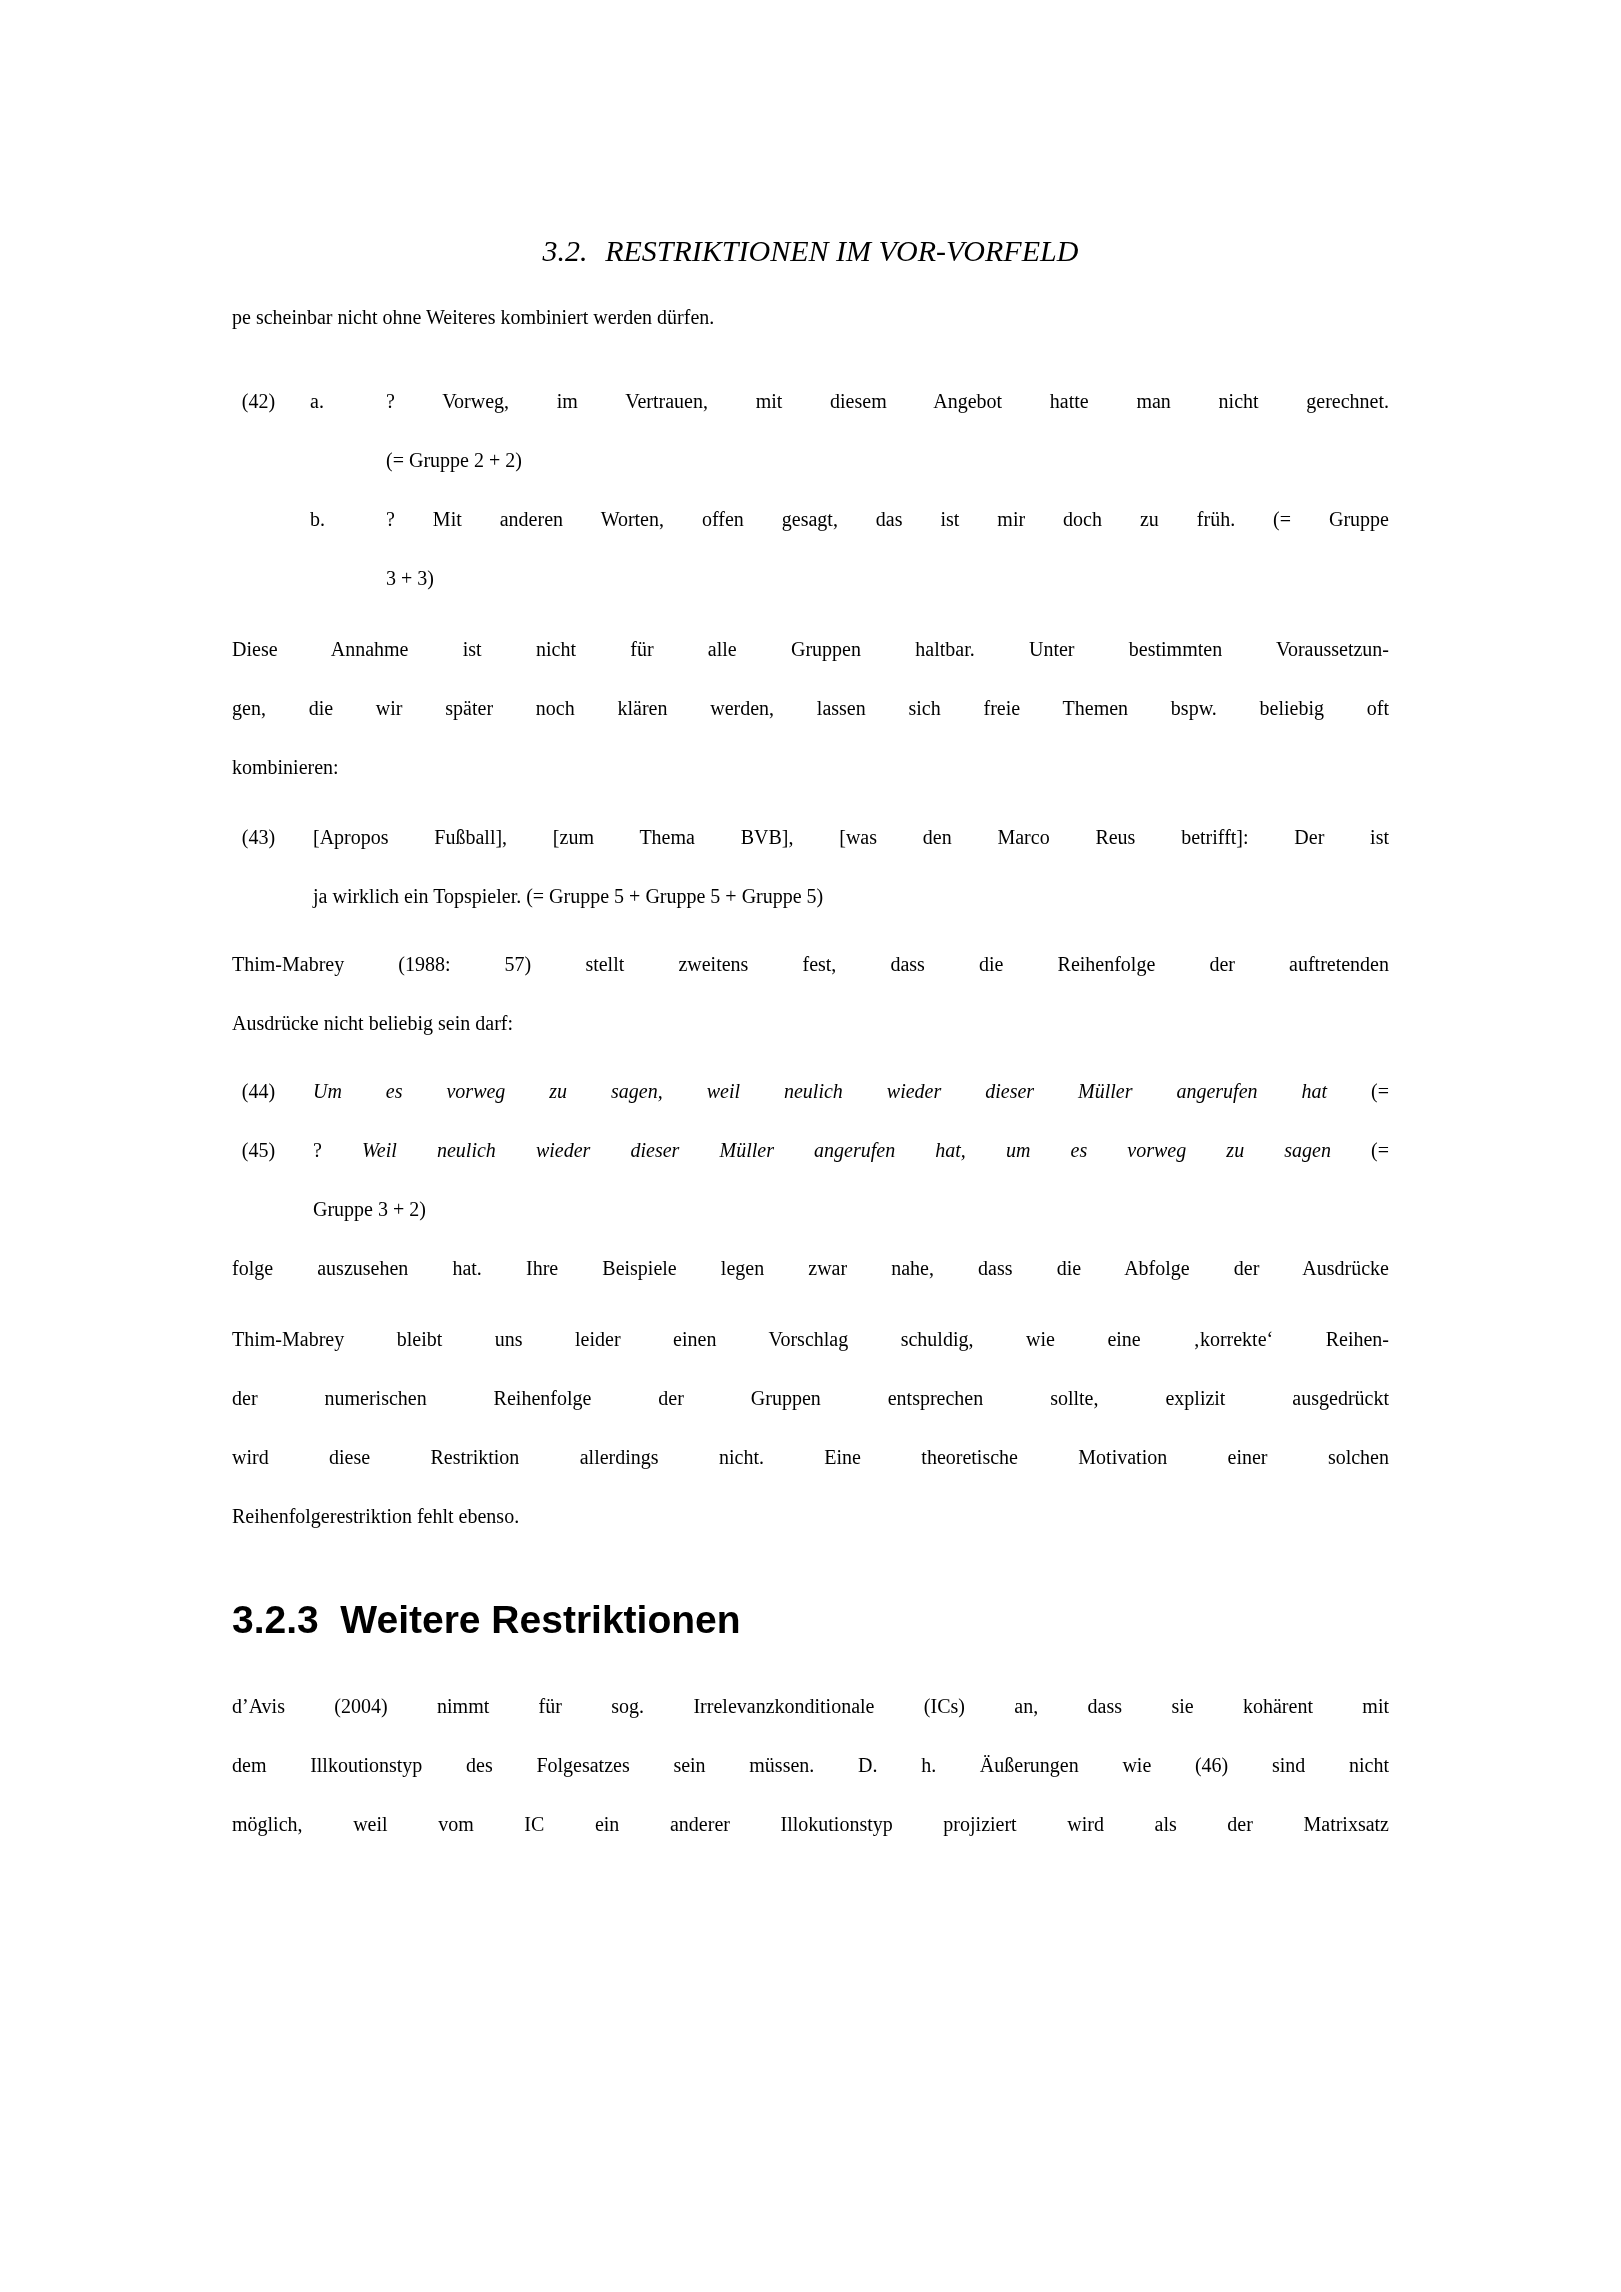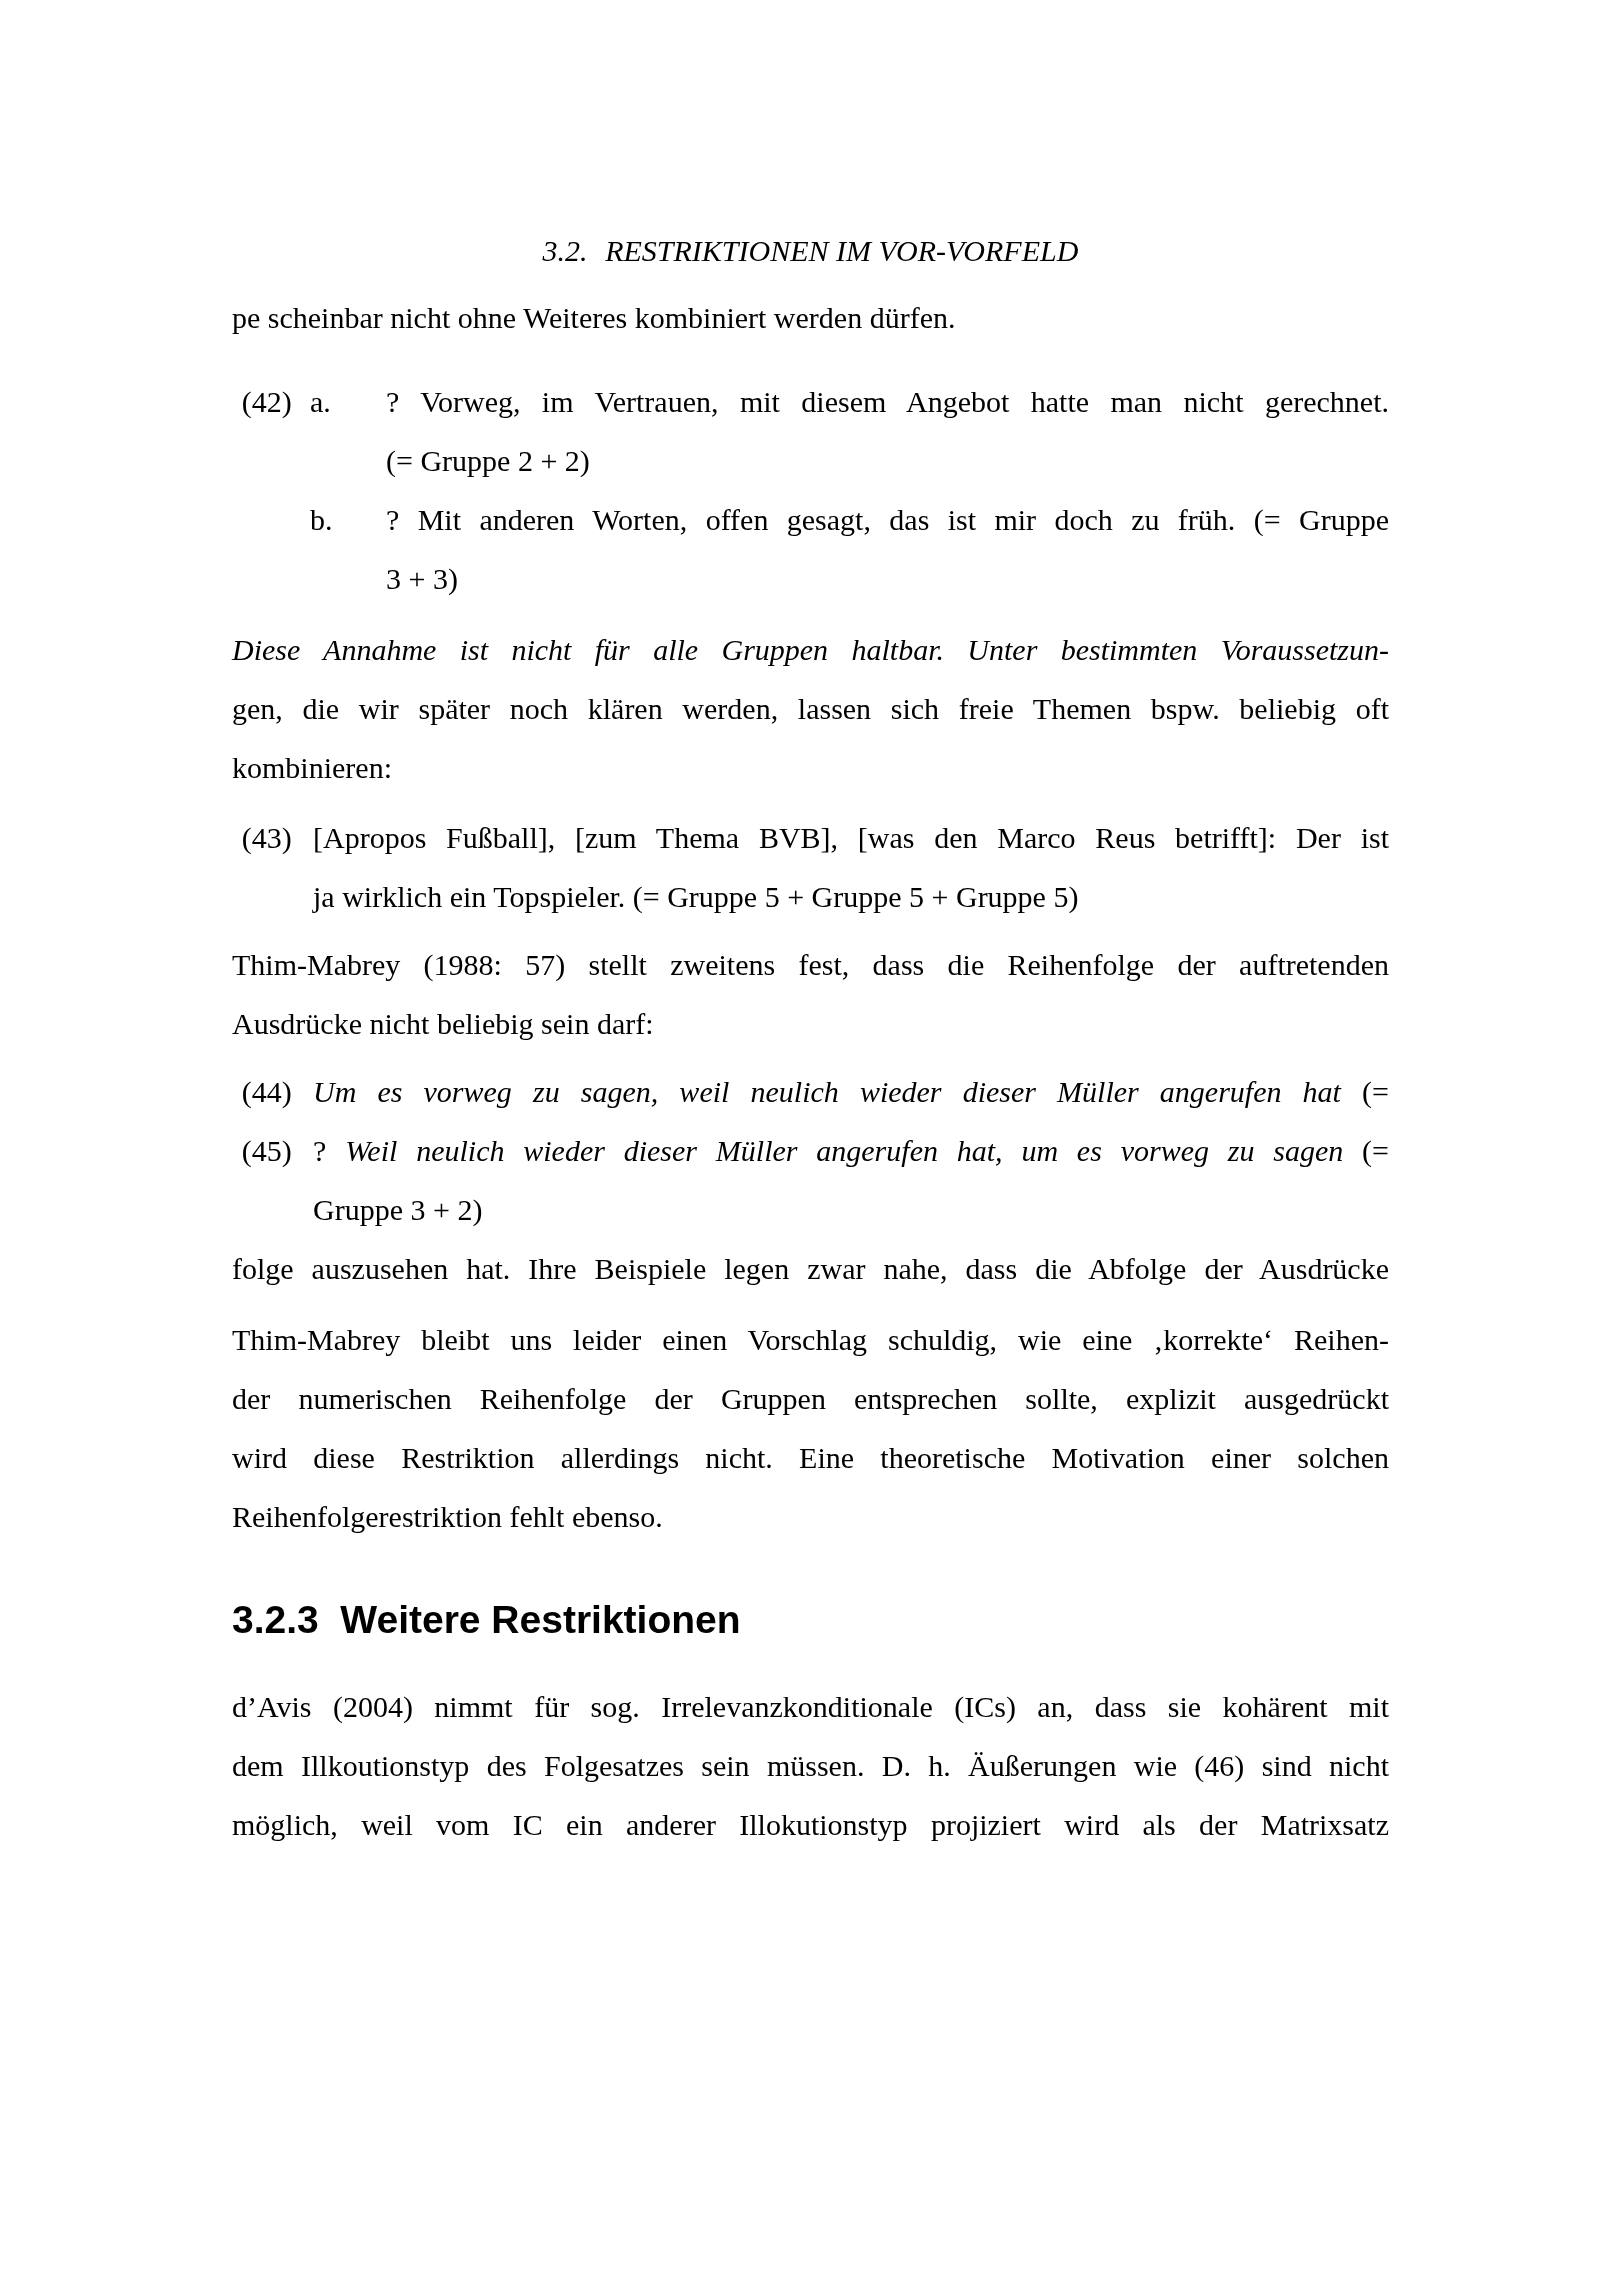--- a/index.html
+++ b/index.html
@@ -20,21 +20,21 @@
   .running-header {
     font-style: italic;
     font-size: 30px;
     line-height: 59px;
     text-align: center;
     white-space: nowrap;
   }
   .running-header .rh-gap { display: inline-block; width: 17.6px; }
   .row {
     position: relative;
-    font-size: 30px;
+    font-size: 20px;
     line-height: 59px;
   }
   .row.justify { text-align: justify; text-align-last: justify; }
   .row .ex-label { position: absolute; left: 9.8px; top: 0; }
   .row .ex-sublabel { position: absolute; left: 78px; top: 0; }
   .ind-none { padding-left: 0; }
   .ind-example { padding-left: 81px; }
   .ind-subexample { padding-left: 154px; }
   .it { font-style: italic; }
   .section-heading {
@@ -64,21 +64,21 @@
     <div class="running-header">
       <span>3.2.</span><span class="rh-gap"></span><span>RESTRIKTIONEN IM VOR-VORFELD</span>
     </div>
 
     <div id="rows-top">
         <div class="row ind-none" style="margin-top: 7.8px;"><span>pe scheinbar nicht ohne Weiteres kombiniert werden dürfen.</span></div>
         <div class="row ind-subexample justify" style="margin-top: 25.5px;"><span class="ex-label">(42)</span><span class="ex-sublabel">a.</span><span>? Vorweg, im Vertrauen, mit diesem Angebot hatte man nicht gerechnet.</span></div>
         <div class="row ind-subexample"><span>(= Gruppe 2 + 2)</span></div>
         <div class="row ind-subexample justify"><span class="ex-sublabel">b.</span><span>? Mit anderen Worten, offen gesagt, das ist mir doch zu früh. (= Gruppe</span></div>
         <div class="row ind-subexample"><span>3 + 3)</span></div>
-        <div class="row ind-none justify" style="margin-top: 11.8px; font-style: italic;"><span>Diese Annahme ist nicht für alle Gruppen haltbar. Unter bestimmten Voraussetzun-</span></div>
+        <div class="row ind-none justify" style="margin-top: 11.8px;"><span>Diese Annahme ist nicht für alle Gruppen haltbar. Unter bestimmten Voraussetzun-</span></div>
         <div class="row ind-none justify"><span>gen, die wir später noch klären werden, lassen sich freie Themen bspw. beliebig oft</span></div>
         <div class="row ind-none"><span>kombinieren:</span></div>
         <div class="row ind-example justify" style="margin-top: 10.8px;"><span class="ex-label">(43)</span><span>[Apropos Fußball], [zum Thema BVB], [was den Marco Reus betrifft]: Der ist</span></div>
         <div class="row ind-example"><span>ja wirklich ein Topspieler. (= Gruppe 5 + Gruppe 5 + Gruppe 5)</span></div>
         <div class="row ind-none justify" style="margin-top: 8.8px;"><span>Thim-Mabrey (1988: 57) stellt zweitens fest, dass die Reihenfolge der auftretenden</span></div>
         <div class="row ind-none"><span>Ausdrücke nicht beliebig sein darf:</span></div>
         <div class="row ind-example justify" style="margin-top: 9.8px;"><span class="ex-label">(44)</span><span class="it">Um es vorweg zu sagen, weil neulich wieder dieser Müller angerufen hat</span><span> (=</span></div>
         <div class="row ind-example justify"><span class="ex-label">(45)</span><span>? </span><span class="it">Weil neulich wieder dieser Müller angerufen hat, um es vorweg zu sagen</span><span> (=</span></div>
         <div class="row ind-example"><span>Gruppe 3 + 2)</span></div>
         <div class="row ind-none justify"><span>folge auszusehen hat. Ihre Beispiele legen zwar nahe, dass die Abfolge der Ausdrücke</span></div>

